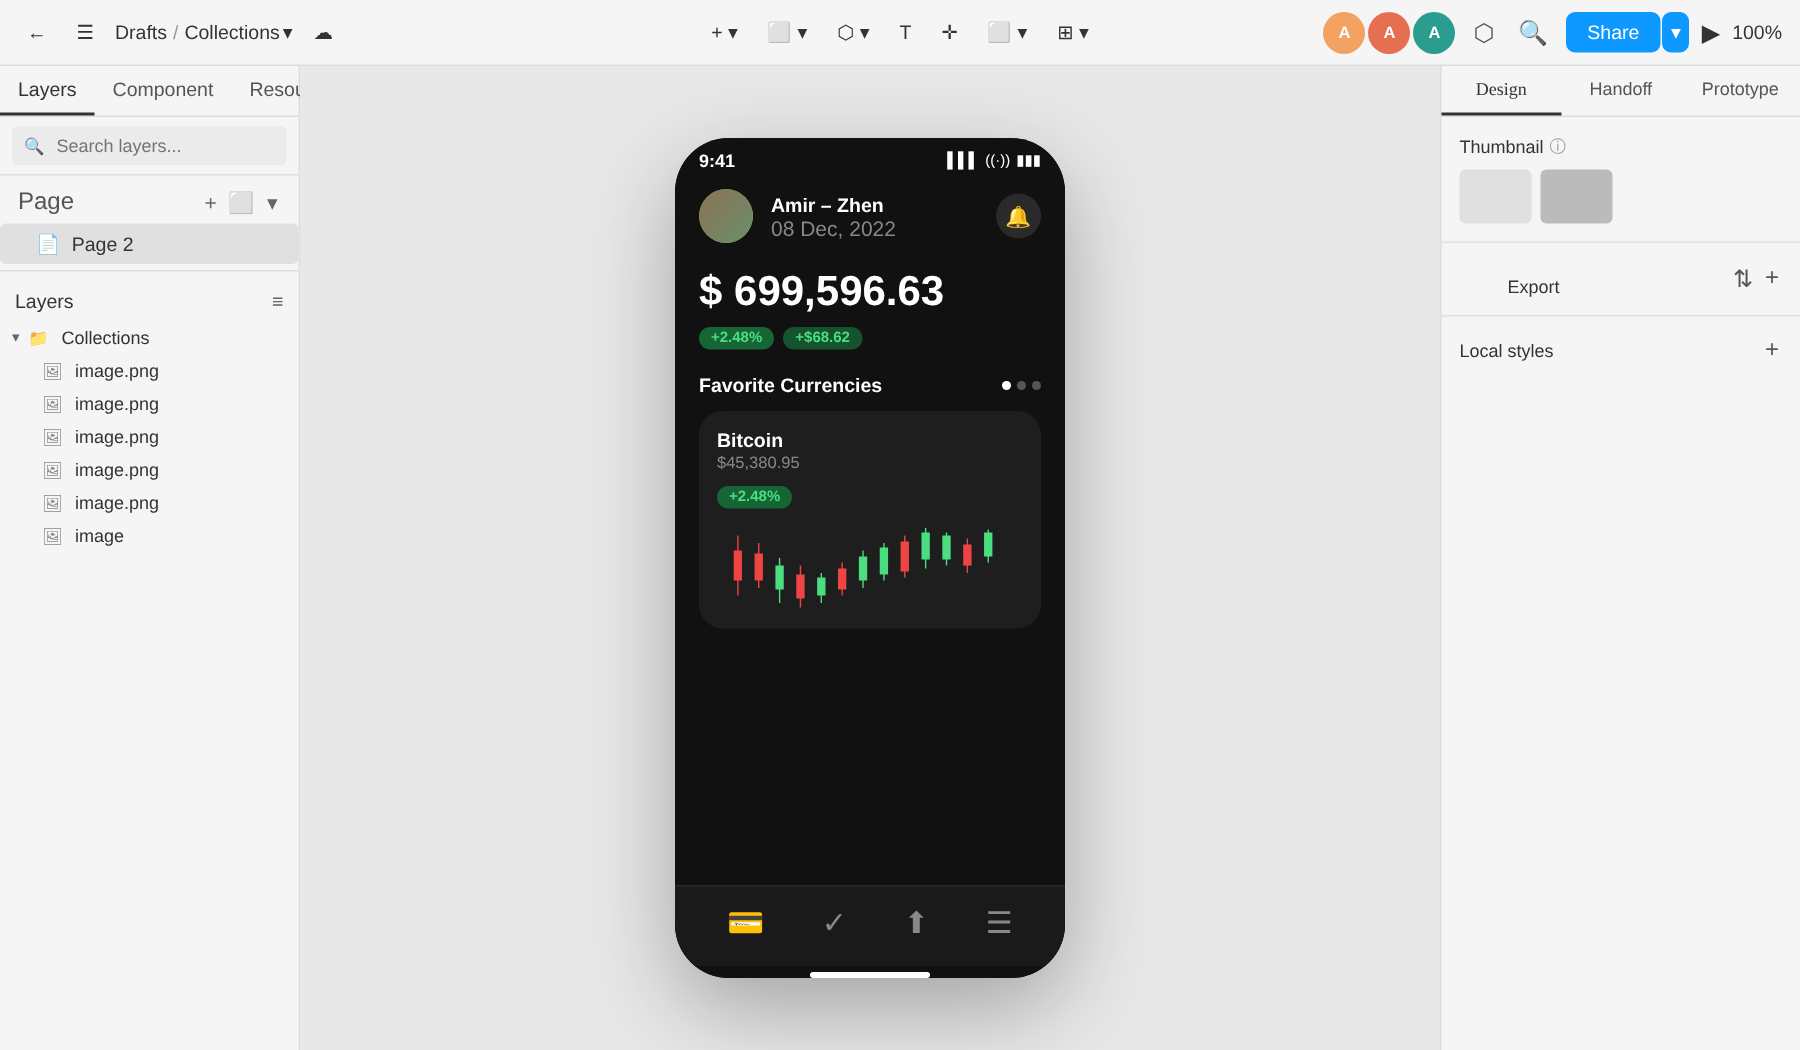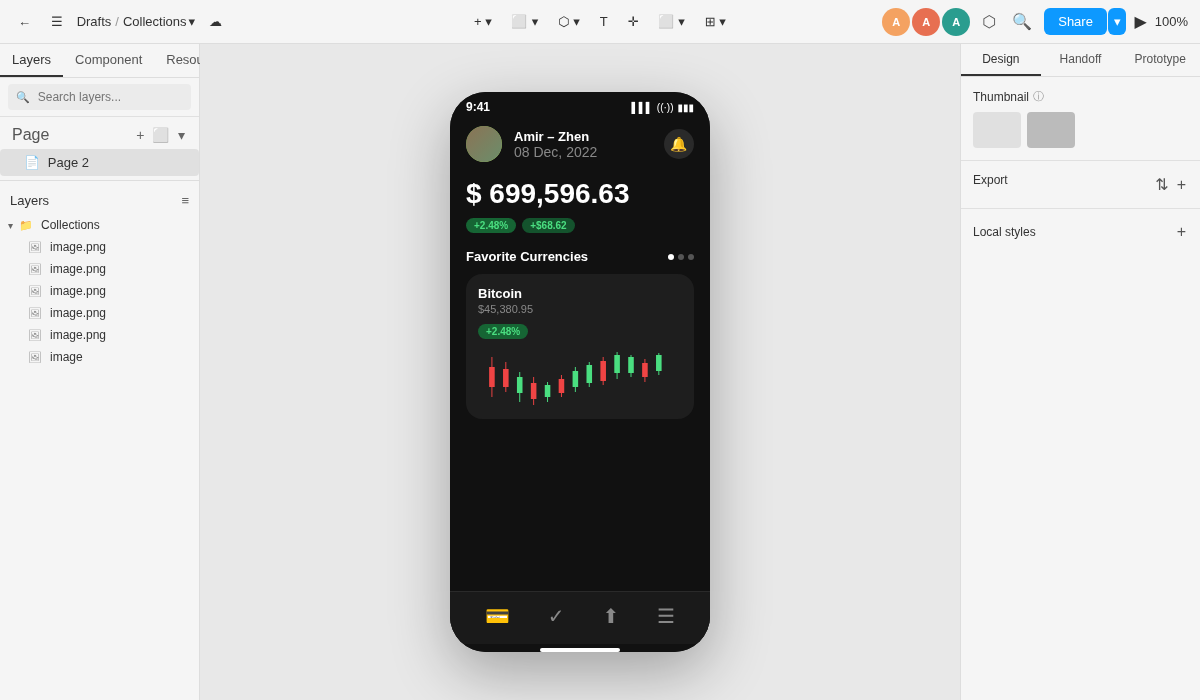--- a/index.html
+++ b/index.html
@@ -87,34 +87,34 @@
     .chart-area { height: 60px; position: relative; }
     .bottom-nav { background: #1a1a1a; padding: 8px 16px 12px; display: flex; justify-content: space-around; border-top: 1px solid #2a2a2a; }
     .nav-icon { color: #888; font-size: 20px; cursor: pointer; padding: 4px; }
     .nav-icon.active { color: white; }
     .home-indicator { height: 4px; background: white; width: 80px; border-radius: 2px; margin: 4px auto 0; }
 
     
     .right-sidebar { width: 240px; background: #f5f5f5; border-left: 1px solid #ddd; display: flex; flex-direction: column; flex-shrink: 0; }
     .right-tabs { display: flex; border-bottom: 1px solid #ddd; }
     .right-tab { flex: 1; text-align: center; padding: 8px 4px; font-size: 12px; cursor: pointer; color: #555; border-bottom: 2px solid transparent; }
-    .right-tab.active { color: #333; border-bottom: 2px solid #333; font-weight: 500; }
+    .right-tab.active { color: #333; border-bottom: 2px solid #333; font-weight: 500; font-family: Liberation Serif, serif; }
     .right-section { padding: 12px; border-bottom: 1px solid #e0e0e0; }
     .right-section-title { font-size: 12px; color: #333; font-weight: 500; margin-bottom: 8px; display: flex; align-items: center; gap: 4px; }
     .info-icon { color: #999; font-size: 11px; }
     .thumbnail-preview { display: flex; gap: 6px; }
     .thumb-box { width: 48px; height: 36px; background: #e0e0e0; border-radius: 4px; }
     .thumb-box-dark { width: 48px; height: 36px; background: #bbb; border-radius: 4px; }
     .bg-row { display: flex; align-items: center; gap: 8px; }
     .eye-btn { background: none; border: none; cursor: pointer; color: #555; font-size: 14px; padding: 2px; }
     .color-swatch { width: 20px; height: 20px; border-radius: 3px; border: 1px solid #ccc; }
     .bg-hex { flex: 1; font-size: 12px; color: #333; background: none; border: none; outline: none; }
     .bg-opacity { font-size: 12px; color: #333; }
     .bg-pct { font-size: 12px; color: #333; }
-    .export-row { display: flex; align-items: flex-start; justify-content: space-between; }
+    .export-row { display: flex; align-items: flex-end; justify-content: space-between; margin-left: 32px; }
     .export-label { font-size: 12px; color: #333; font-weight: 500; }
     .export-actions { display: flex; gap: 4px; }
     .local-styles-row { display: flex; align-items: center; justify-content: space-between; padding: 12px; }
     .local-styles-label { font-size: 12px; color: #333; font-weight: 500; }
     .add-btn { background: none; border: none; cursor: pointer; color: #555; font-size: 16px; padding: 2px; }
 
     svg.candle { width: 100%; height: 60px; }
   </style>
 </head>
 <body>

